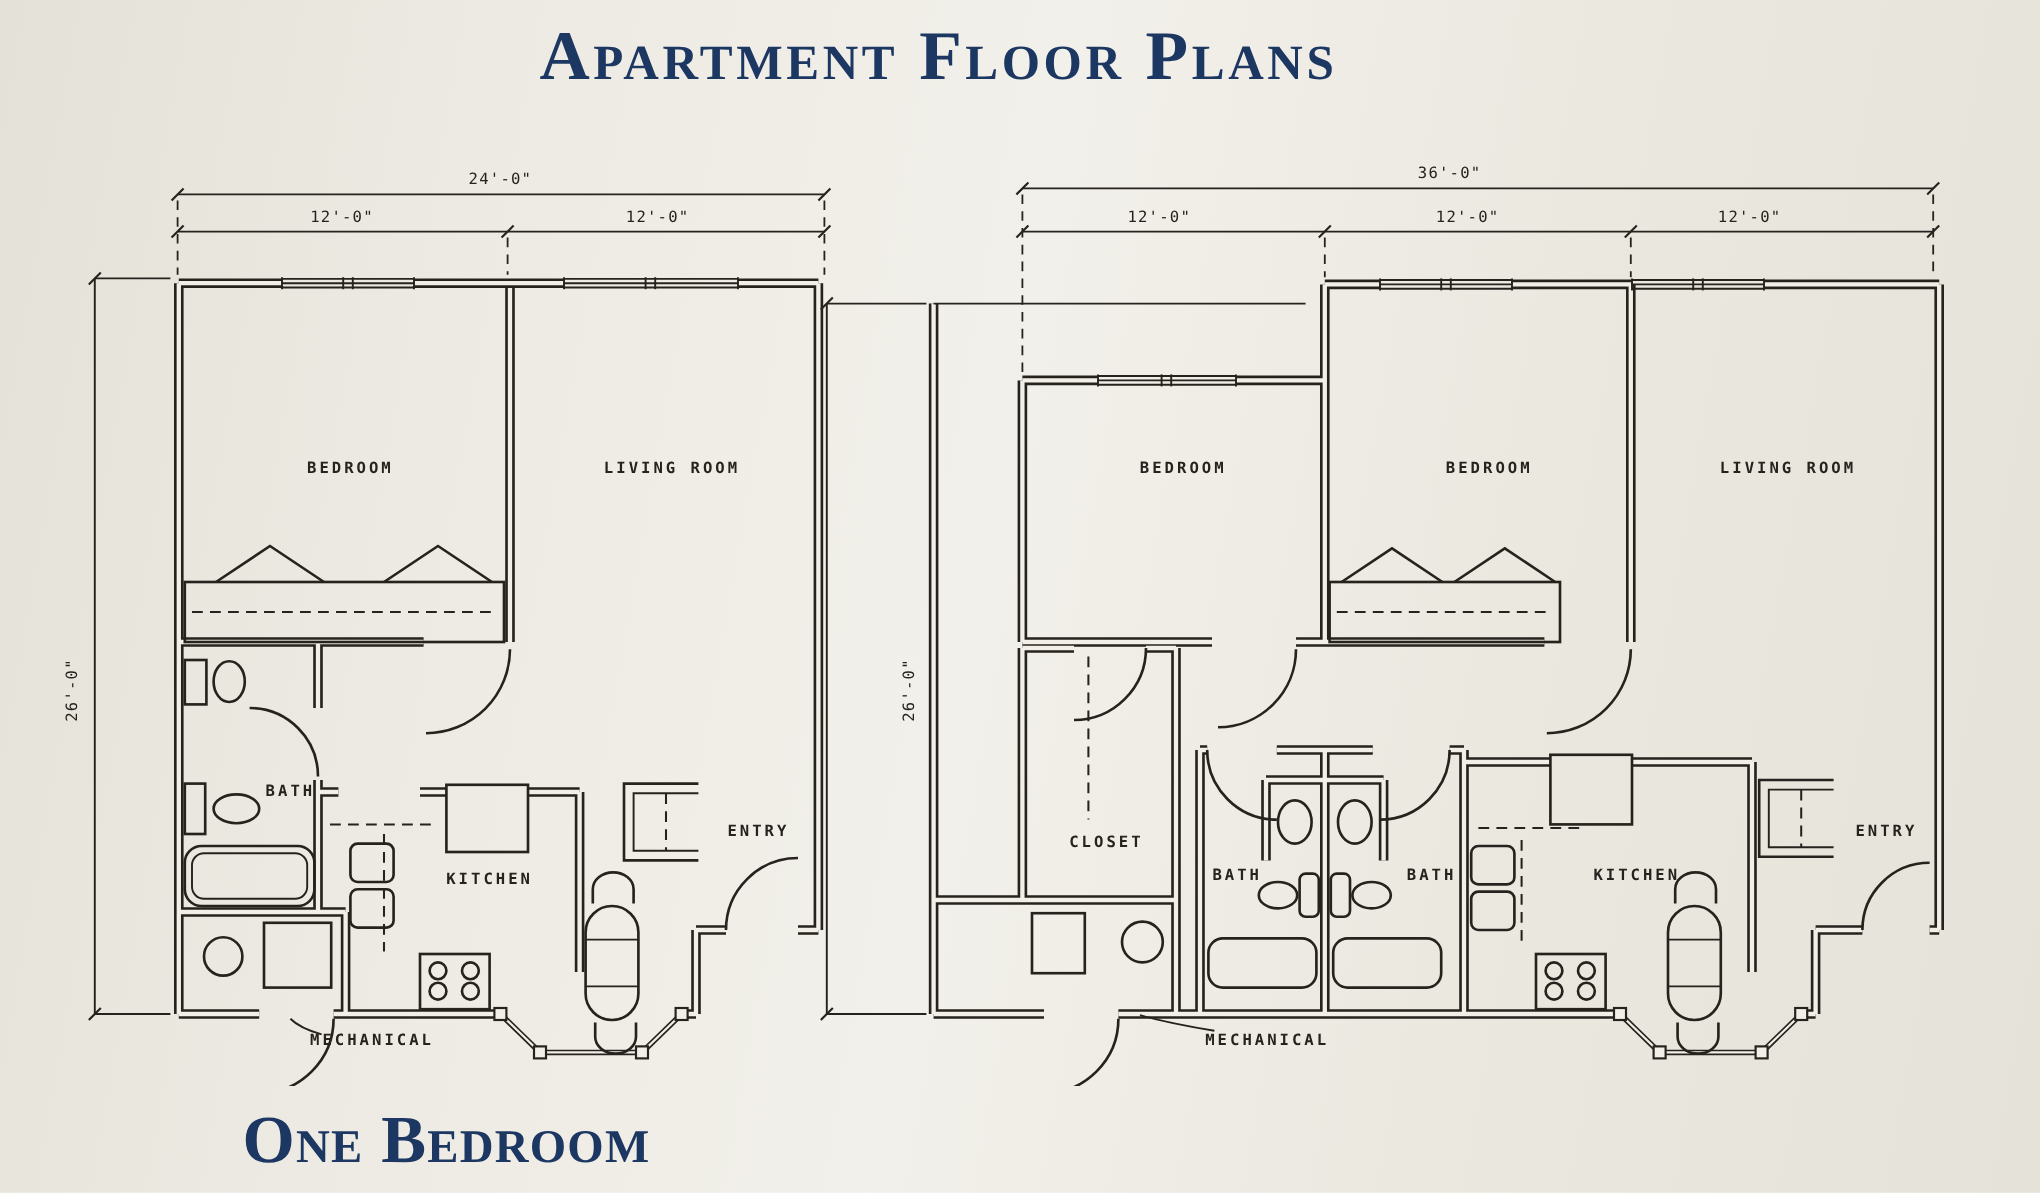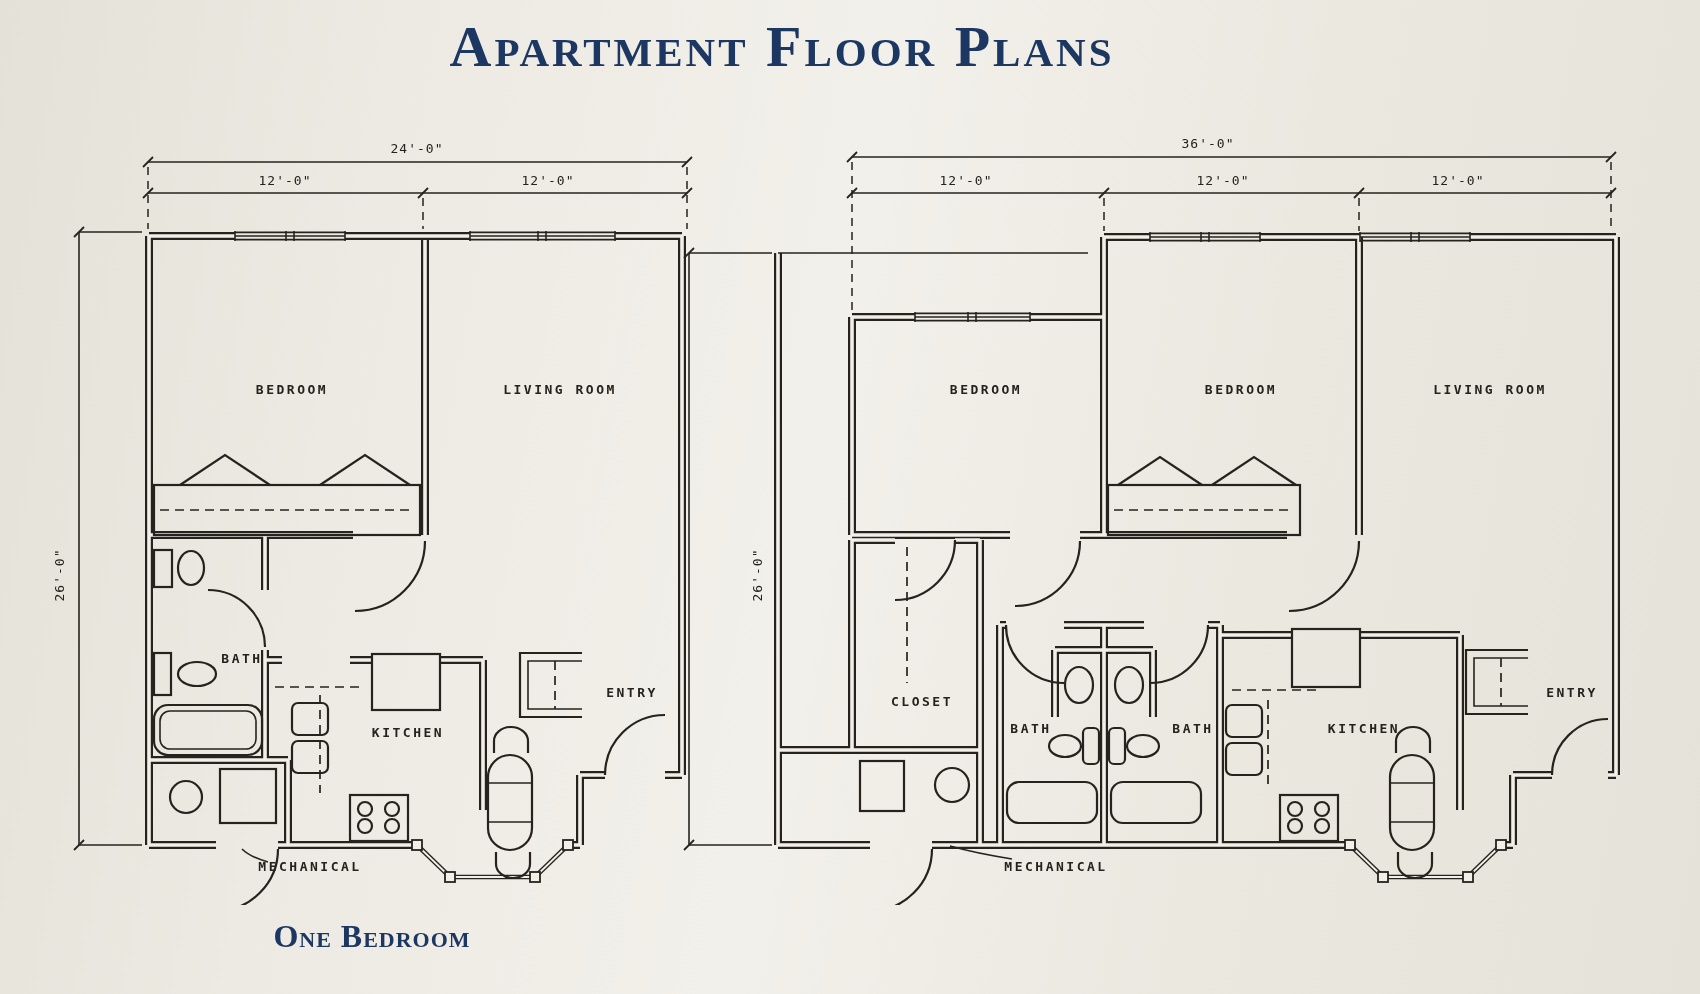--- a/index.html
+++ b/index.html
@@ -11,21 +11,21 @@
   .stage{position:absolute;left:0;top:0;width:1530px;height:994px;}
   .main-title{
     position:absolute;left:0;top:8px;width:1564px;height:78px;
     text-align:center;line-height:78px;
     font-family:"Liberation Serif",serif;font-variant:small-caps;font-weight:700;
     font-size:58px;letter-spacing:3px;color:#1d3763;
   }
   .plan-caption{
     position:absolute;top:918px;width:420px;text-align:center;
     font-family:"Liberation Serif",serif;font-variant:small-caps;font-weight:700;
-    font-size:32px;letter-spacing:1px;color:#1d3763;
+    font-size:56px;letter-spacing:1px;color:#1d3763;
   }
   .caption-one{left:162px;}
   .caption-two{left:960px;}
   svg{position:absolute;}
   .svg-one{left:20px;top:105px;}
   .svg-two{left:660px;top:105px;}
   .wall-outer{stroke:#26231e;stroke-width:8;fill:none;stroke-linecap:butt;}
   .wall-inner{stroke:#f1efe8;stroke-width:3.6;fill:none;stroke-linecap:butt;}
   .thin-outer{stroke:#26231e;stroke-width:4.6;fill:none;}
   .thin-inner{stroke:#f1efe8;stroke-width:1.8;fill:none;}

